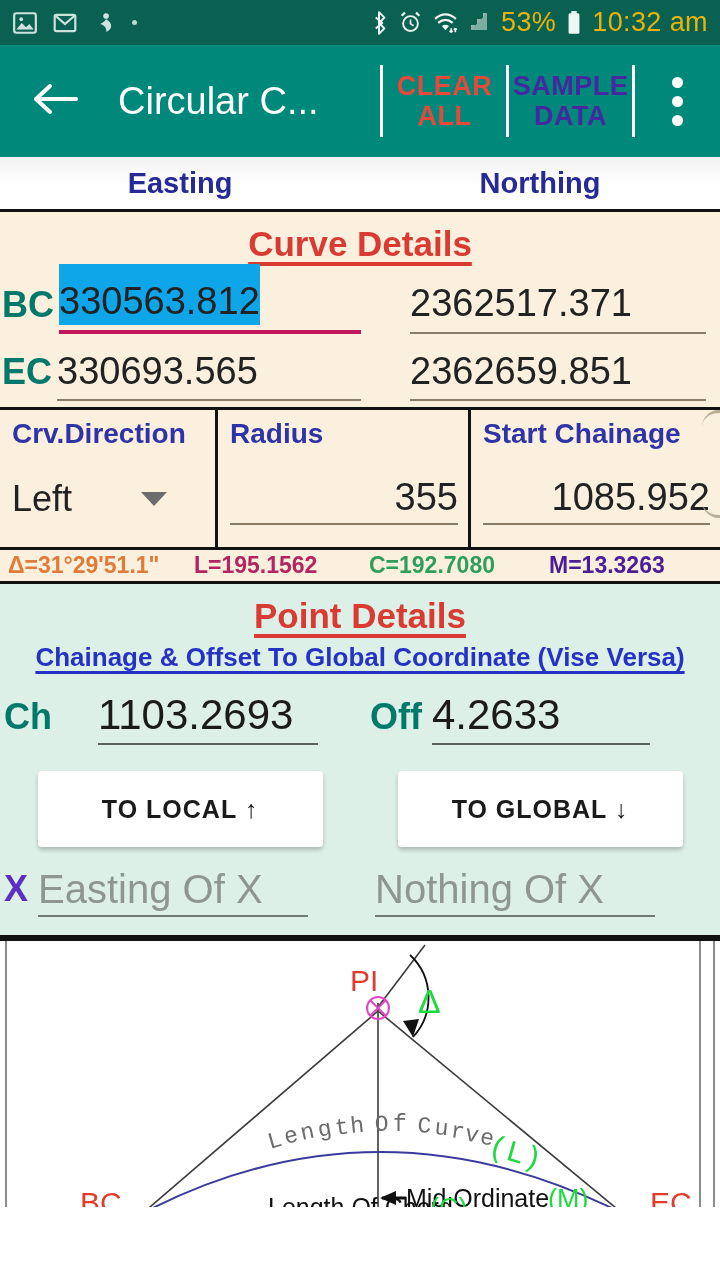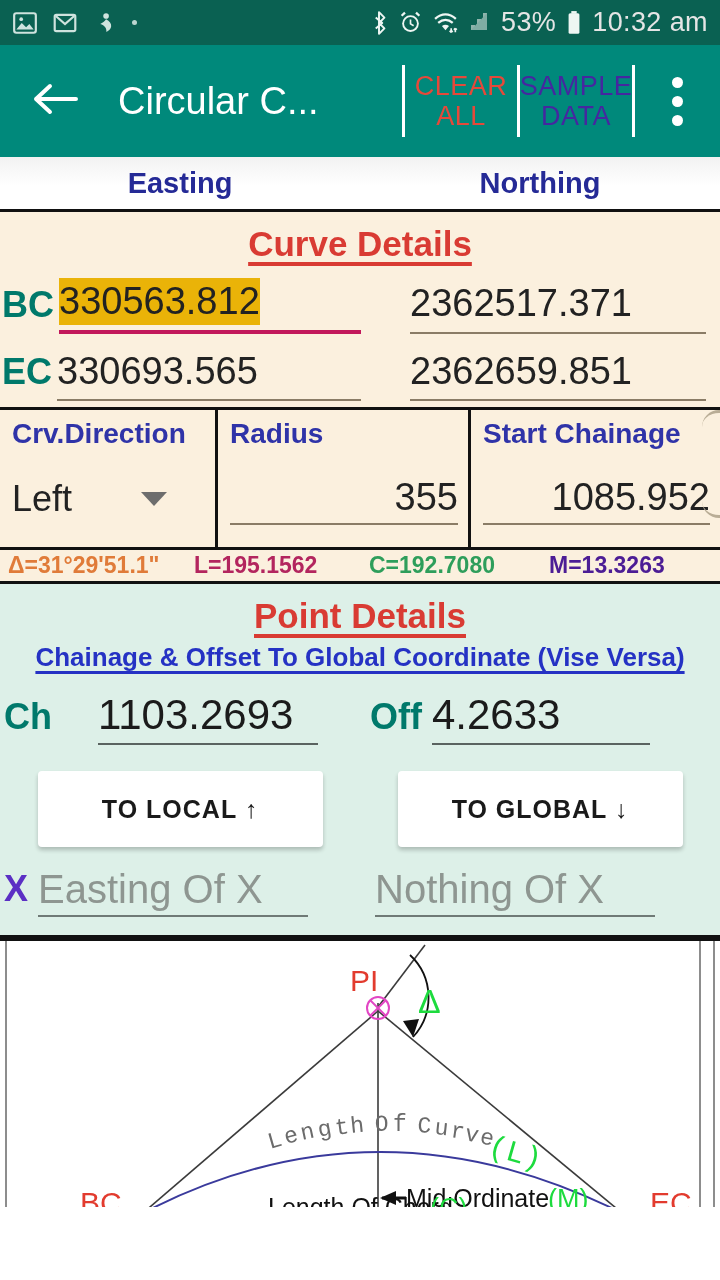--- a/index.html
+++ b/index.html
@@ -14,39 +14,39 @@
   
   #status-bar{
     height:45px; background:#0a6152; color:#d7e8e3;
     display:flex; align-items:center; justify-content:space-between;
     padding:0 12px;
   }
   .sb-left{ display:flex; align-items:center; gap:14px; }
   .sb-right{ display:flex; align-items:center; gap:9px; }
   .sb-ico{ width:26px; height:26px; display:block; }
   .sb-ico svg{ display:block; }
-  .sb-text{ font-size:27px; letter-spacing:.4px; color:#e5e5e5; }
+  .sb-text{ font-size:27px; letter-spacing:.4px; color:#eab308; }
   .sb-dot{ width:5px;height:5px;border-radius:50%;background:#bcd6d0;display:block; }
 
   
   #app-bar{
     height:112px; background:#00897b;
     display:flex; align-items:stretch;
   }
   #back-btn{ width:112px; display:flex; align-items:center; justify-content:center; }
   #app-title{
     flex:1; display:flex; align-items:center;
     color:#ffffff; font-size:38px; font-weight:400;
     padding-left:6px; white-space:nowrap; overflow:hidden;
   }
   .bar-sep{ width:3px; background:#ffffff; margin:20px 0; flex:0 0 auto; }
   .bar-action{
-    width:112px; display:flex; flex-direction:column;
+    width:123px; display:flex; flex-direction:column;
     align-items:center; justify-content:center;
-    font-size:27px; font-weight:normal; line-height:1.12;
+    font-size:27px; font-weight:bold; line-height:1.12;
     letter-spacing:.5px; text-align:center;
   }
   #clear-all-btn{ color:#e5493a; }
   #sample-data-btn{ color:#4527a0; }
   #overflow-btn{ width:85px; display:flex; align-items:center; justify-content:center; }
   .kebab{ display:flex; flex-direction:column; gap:8px; }
   .kebab i{ width:11px;height:11px;border-radius:50%;background:#fff;display:block; }
 
   
   #col-head{
@@ -73,21 +73,21 @@
   .coord-label{
     color:#00796b; font-size:36px; font-weight:bold;
     padding-bottom:8px; padding-right:5px; flex:0 0 auto;
   }
   .coord-field{
     flex:1; font-size:38px; color:#222; padding-bottom:6px;
     border-bottom:2px solid #8a7c66;
     line-height:1.15; min-height:50px;
   }
   .coord-field.focused{ border-bottom:4px solid #c2185b; }
-  .coord-field.focused .sel{ background:#eab308; padding:2px 0 3px;text-align:center; }
+  .coord-field.focused .sel{ background:#0ea5e9; padding:16px 0 3px;text-align:center; }
   .cell-bc-e{ flex:0 0 375px; }
   .cell-bc-n{ flex:1; padding-left:35px; }
 
   
   #param-table{
     display:flex; border-top:3px solid #111; border-bottom:3px solid #111;
     height:143px;
   }
   .param-cell{ position:relative; padding:8px 10px 0 12px; }
   .param-cell + .param-cell{ border-left:3px solid #111; }

